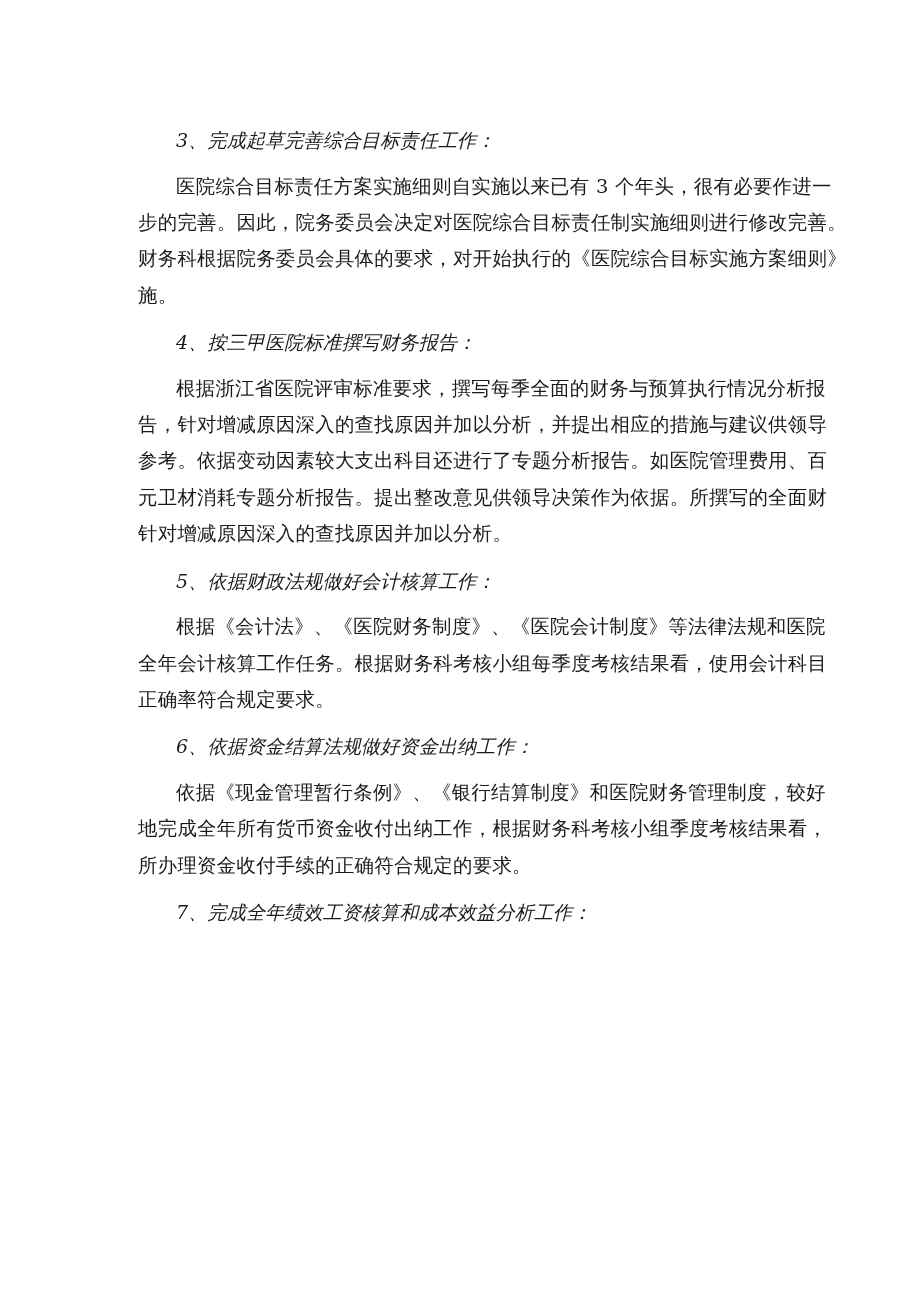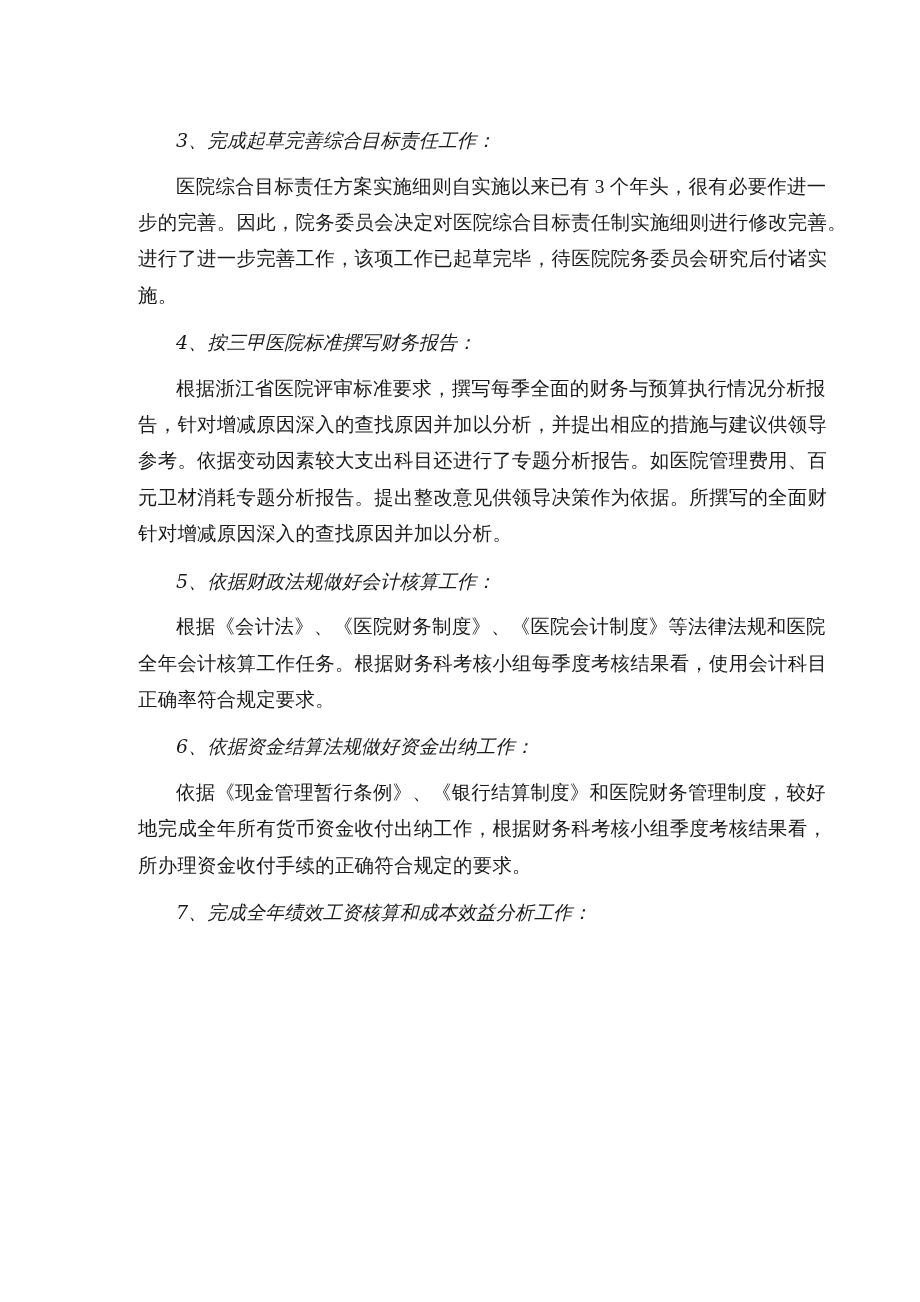--- a/index.html
+++ b/index.html
@@ -43,36 +43,35 @@
     display: block;
     white-space: nowrap;
     text-align: justify;
     text-align-last: justify;
   }
   .line.last {
     text-align-last: left;
   }
   .line.first {
     padding-left: 38px;
-    font-family: Liberation Serif, serif;
   }
   .para.lines {
     text-indent: 0;
   }
 </style>
 </head>
 <body>
 
 <div class="page">
 
   <p class="heading">3、完成起草完善综合目标责任工作：</p>
   <p class="para lines">
     <span class="line first">医院综合目标责任方案实施细则自实施以来已有 3 个年头，很有必要作进一</span>
     <span class="line">步的完善。因此，院务委员会决定对医院综合目标责任制实施细则进行修改完善。</span>
-    <span class="line">进行了进一步完善工作，该项工作已起草完毕，待医院院务委员会研究后付诸实</span>
+    <span class="line">财务科根据院务委员会具体的要求，对开始执行的《医院综合目标实施方案细则》</span>
     <span class="line last">施。</span>
   </p>
 
   <p class="heading">4、按三甲医院标准撰写财务报告：</p>
   <p class="para lines">
     <span class="line first">根据浙江省医院评审标准要求，撰写每季全面的财务与预算执行情况分析报</span>
     <span class="line">告，针对增减原因深入的查找原因并加以分析，并提出相应的措施与建议供领导</span>
     <span class="line">参考。依据变动因素较大支出科目还进行了专题分析报告。如医院管理费用、百</span>
     <span class="line">元卫材消耗专题分析报告。提出整改意见供领导决策作为依据。所撰写的全面财</span>
     <span class="line last">针对增减原因深入的查找原因并加以分析。</span>

